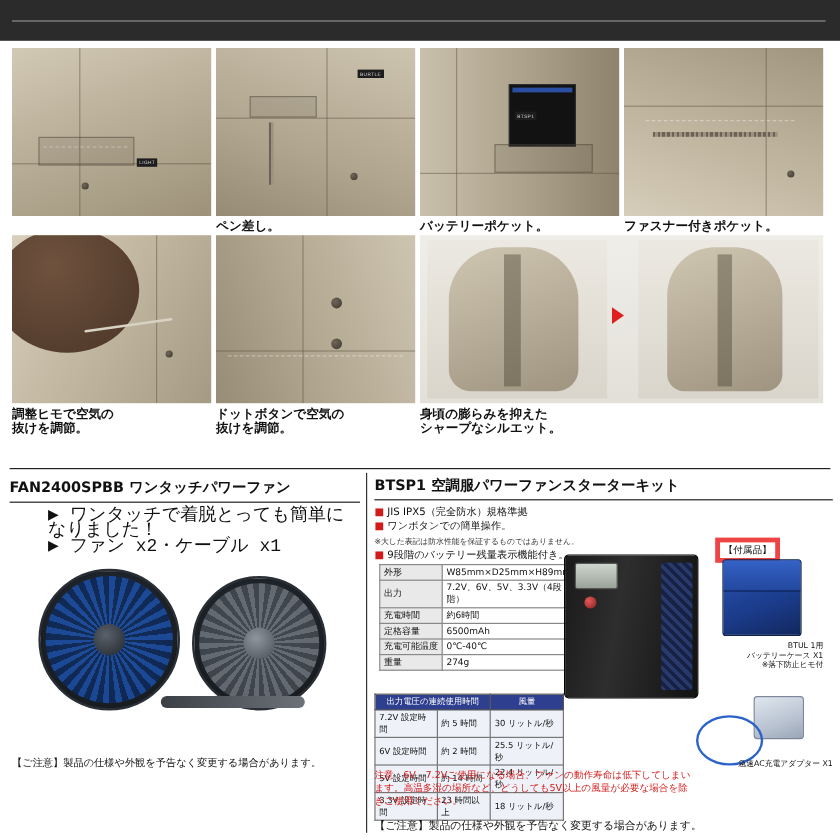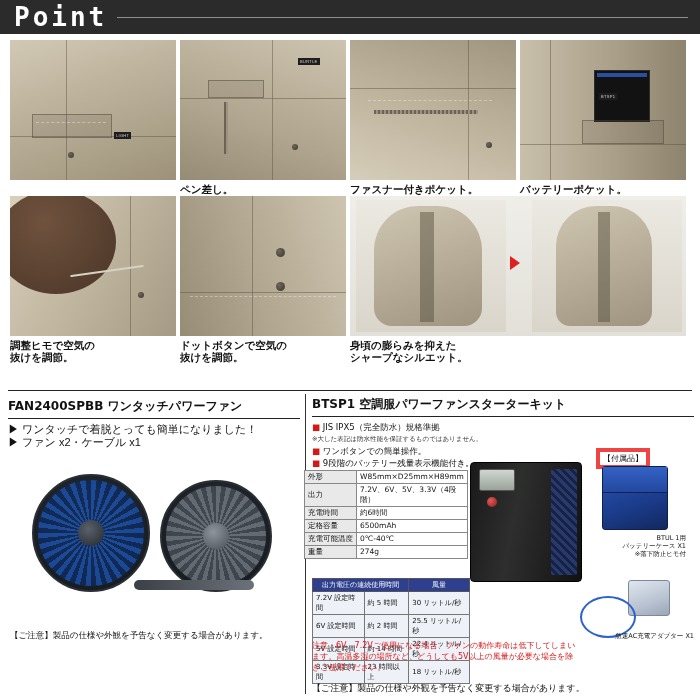--- a/index.html
+++ b/index.html
@@ -78,22 +78,23 @@
 
   
   .hr-main{position:absolute;left:8px;right:8px;height:1px;background:#222;}
 
   
   .panel-title{
     font-size:12px;font-weight:bold;color:#111;
     font-family:"DejaVu Sans", sans-serif;
   }
   .bullet{
-    font-size:11px;line-height:13px;color:#111;
-    font-family:Liberation Sans, sans-serif;
+    font-size:15px;line-height:13px;color:#111;
+    font-family:Liberation Mono, monospace;
+    margin-left:32px;
   }
 
   .fan{
     position:absolute;border-radius:50%;
   }
   .fan .ring{
     position:absolute;inset:0;border-radius:50%;
     background:radial-gradient(circle at 50% 45%,#3c4550 0%,#1d2228 60%,#0c0f12 100%);
     border:2px solid #2a2f36;
   }
@@ -160,21 +161,20 @@
     font-size:8px;border:4px solid #ef4444;padding:1px 3px;display:inline-block;
     font-family:"DejaVu Sans", sans-serif;
   }
 </style>
 </head>
 <body>
 
 <div class="page">
 
   <div class="point-header">
-    <div class="title">Point</div>
     <div class="rule"></div>
   </div>
 
   <div class="photo-row" style="top:40px;">
 
     <div class="cell">
       <div class="photo fabA" style="width:166px;height:140px;">
         <div class="seam v" style="left:56px;"></div>
         <div class="seam h" style="top:96px;"></div>
         <div class="pocketflap" style="left:22px;top:74px;width:78px;height:22px;"></div>
@@ -187,45 +187,45 @@
     <div class="cell">
       <div class="photo fabB" style="width:166px;height:140px;">
         <div class="seam v" style="left:92px;"></div>
         <div class="seam h" style="top:58px;"></div>
         <div class="zip" style="left:44px;top:62px;width:4px;height:52px;"></div>
         <div class="pocketflap" style="left:28px;top:40px;width:54px;height:16px;"></div>
         <div class="tag" style="left:118px;top:18px;">BURTLE</div>
         <div class="btn-dot" style="left:112px;top:104px;"></div>
       </div>
       <div class="caption">ペン差し。</div>
-    </div>
-
-    <div class="cell">
-      <div class="photo fabC" style="width:166px;height:140px;">
-        <div class="seam h" style="top:48px;"></div>
-        <div class="seam v" style="left:118px;"></div>
-        <div class="zip" style="left:24px;top:70px;width:104px;height:4px;"></div>
-        <div class="stitch" style="top:60px;left:18px;right:24px;"></div>
-        <div class="btn-dot" style="left:136px;top:102px;"></div>
-      </div>
-      <div class="caption">ファスナー付きポケット。</div>
     </div>
 
     <div class="cell">
       <div class="photo fabD" style="width:166px;height:140px;">
         <div class="seam v" style="left:30px;"></div>
         <div class="seam h" style="top:104px;"></div>
         <div class="battery-box" style="left:74px;top:30px;width:54px;height:50px;">
           <div class="blu"></div>
           <div class="tag" style="left:4px;top:22px;">BTSP1</div>
         </div>
         <div class="pocketflap" style="left:62px;top:80px;width:80px;height:22px;"></div>
       </div>
       <div class="caption">バッテリーポケット。</div>
     </div>
+
+    <div class="cell">
+      <div class="photo fabC" style="width:166px;height:140px;">
+        <div class="seam h" style="top:48px;"></div>
+        <div class="seam v" style="left:118px;"></div>
+        <div class="zip" style="left:24px;top:70px;width:104px;height:4px;"></div>
+        <div class="stitch" style="top:60px;left:18px;right:24px;"></div>
+        <div class="btn-dot" style="left:136px;top:102px;"></div>
+      </div>
+      <div class="caption">ファスナー付きポケット。</div>
+    </div>
   </div>
 
   <div class="photo-row" style="top:196px;">
 
     <div class="cell">
       <div class="photo fabE" style="width:166px;height:140px;">
         <div class="neck" style="left:-14px;top:-6px;width:120px;height:104px;"></div>
         <div class="seam v" style="left:120px;"></div>
         <div class="cord" style="left:60px;top:74px;width:74px;transform:rotate(-8deg);"></div>
         <div class="btn-dot" style="left:128px;top:96px;"></div>
@@ -292,34 +292,34 @@
   </div>
 
   <div class="note-small" style="position:absolute;left:10px;top:630px;width:290px;">【ご注意】製品の仕様や外観を予告なく変更する場合があります。</div>
 
   <div style="position:absolute;left:312px;top:396px;width:382px;">
     <div class="r-title">BTSP1 空調服パワーファンスターターキット</div>
     <div style="border-bottom:1px solid #222;margin:3px 0 4px 0;"></div>
     <div class="r-bullets">
       <span class="r-red">■ </span><span>JIS  IPX5（完全防水）規格準拠</span>
     </div>
+    <div class="r-bullets">
+      <span class="r-red">■ </span><span>ワンボタンでの簡単操作。</span>
+    </div>
     <div class="r-bullets" style="font-size:6.5px;color:#333;">※大した表記は防水性能を保証するものではありません。</div>
     <div class="r-bullets">
-      <span class="r-red">■ </span><span>ワンボタンでの簡単操作。</span>
-    </div>
-    <div class="r-bullets">
       <span class="r-red">■ </span><span>9段階のバッテリー残量表示機能付き。</span>
     </div>
   </div>
 
   <div style="position:absolute;left:596px;top:448px;">
     <span class="furoku">【付属品】</span>
   </div>
 
-  <table class="spec-table" style="position:absolute;left:304px;top:470px;width:148px;">
+  <table class="spec-table" style="position:absolute;left:316px;top:470px;width:148px;">
     <tbody>
       <tr>
         <td class="k">外形</td>
         <td>W85mm×D25mm×H89mm</td>
       </tr>
       <tr>
         <td class="k">出力</td>
         <td>7.2V、6V、5V、3.3V（4段階）</td>
       </tr>
       <tr>

